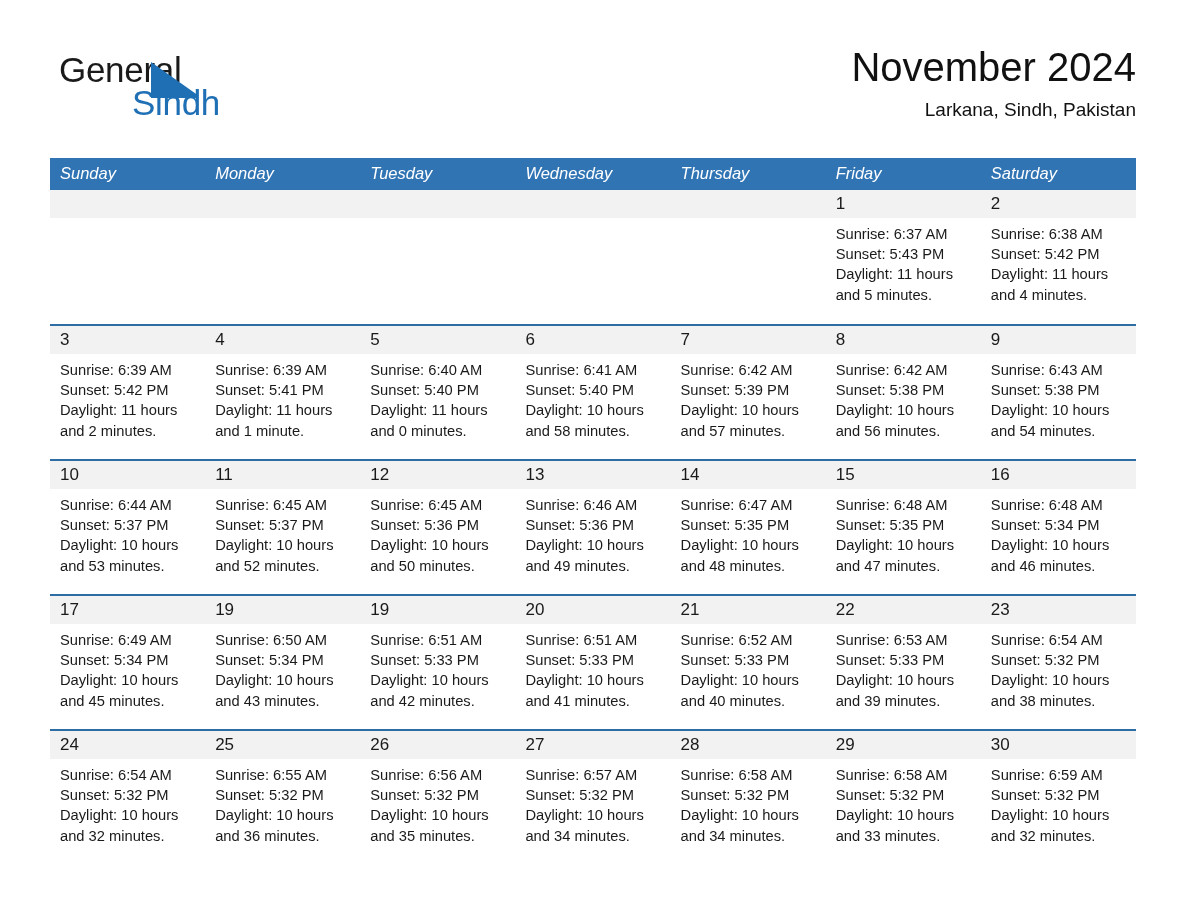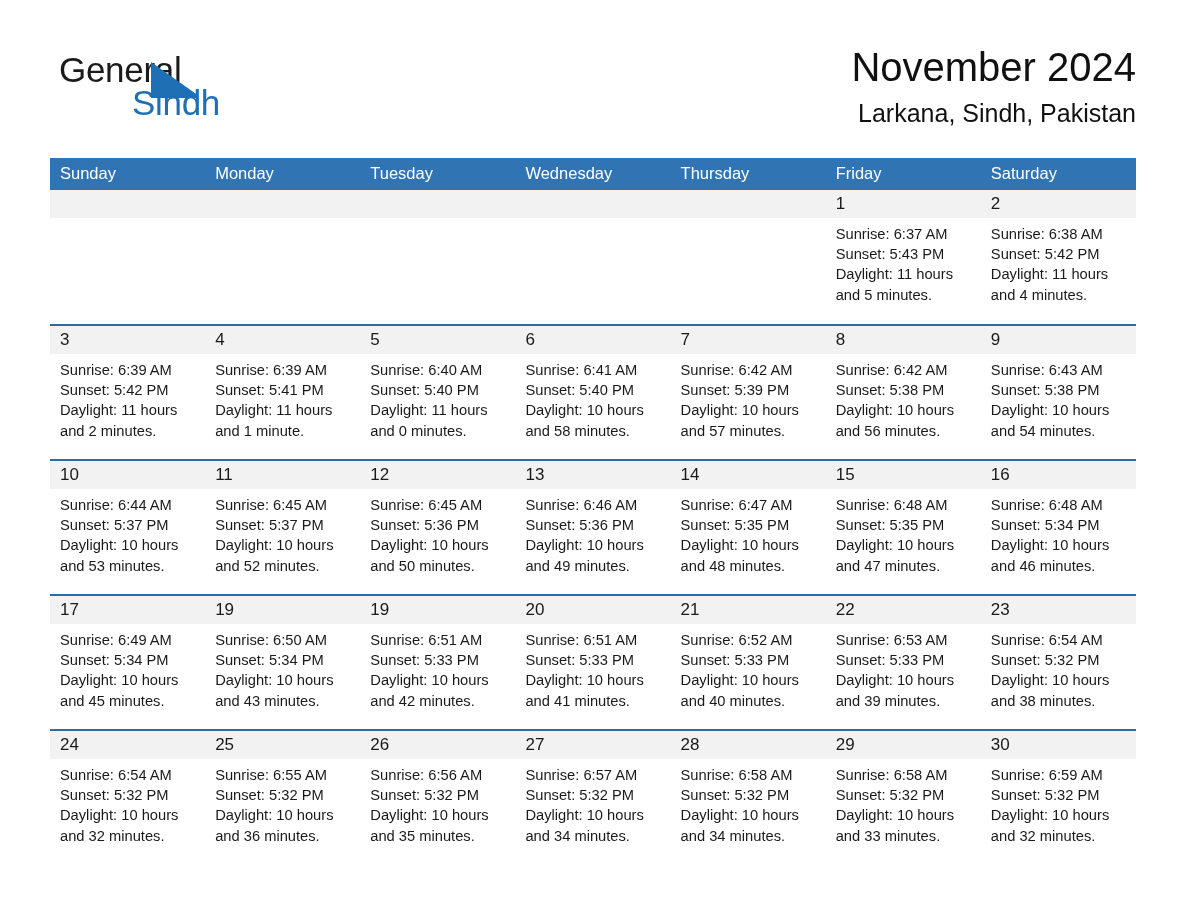--- a/index.html
+++ b/index.html
@@ -65,21 +65,21 @@
   .cal-title {
     font-size: 40px;
     font-weight: normal;
     color: #111111;
     line-height: 1.18;
     margin: 0;
     letter-spacing: 0px;
     text-align: center;
   }
   .cal-subtitle {
-    font-size: 25px;
+    font-size: 19px;
     font-weight: normal;
     color: #111111;
     margin: 9px 0 0 0;
     line-height: 1.1;
   }
 
   
   .calendar {
     position: absolute;
     left: 50px;
@@ -90,20 +90,21 @@
   }
   .calendar th {
     background: #3074b4;
     color: #ffffff;
     font-weight: normal;
     font-size: 16.5px;
     text-align: left;
     padding: 6px 0 7px 10px;
     height: 31px;
     border: none;
+    font-style: italic;
   }
   .calendar td {
     vertical-align: top;
     padding: 0;
     width: 155.14px;
     border: none;
     border-top: 2px solid #2e6da4;
     background: #ffffff;
     height: 135px;
   }

